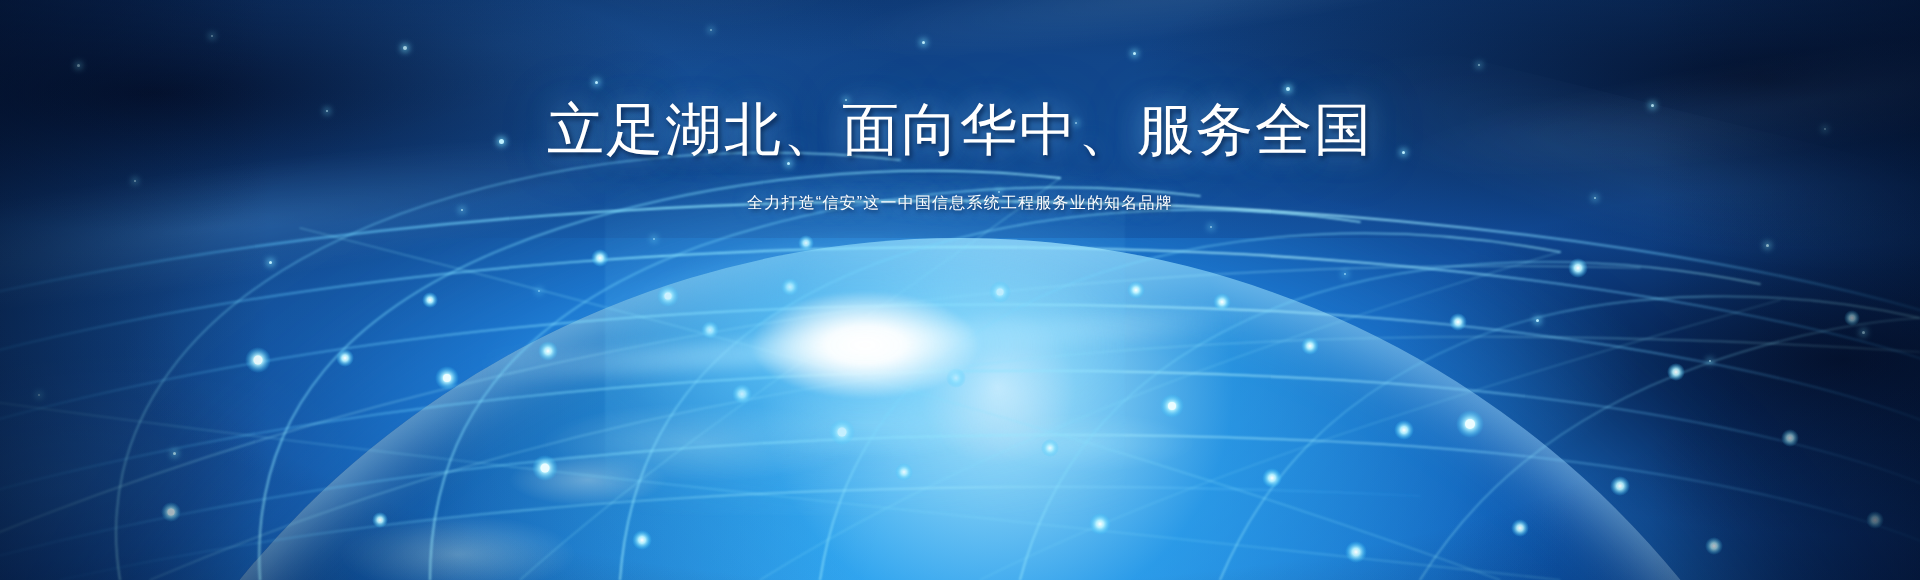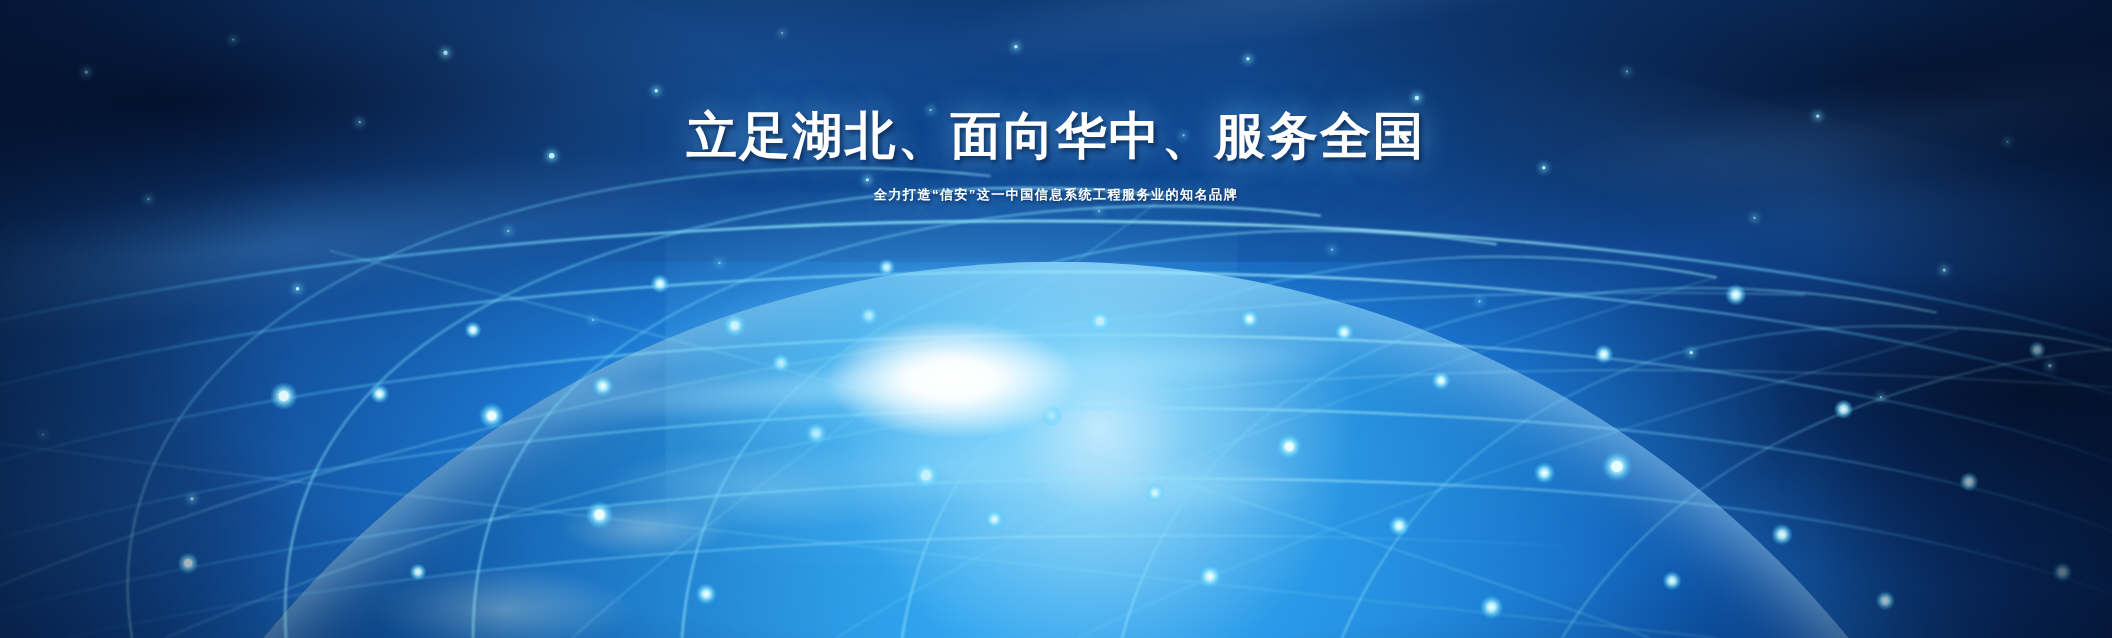--- a/index.html
+++ b/index.html
@@ -125,36 +125,36 @@
     box-shadow:0 0 6px 2px rgba(120,225,255,.85);
   }
 
   
   .copy{
     position:absolute; left:0; right:0; top:98px;
     text-align:center; z-index:40;
   }
   .headline{
     color:#ffffff;
-    font-size:46px;
+    font-size:57px;
     line-height:1.12;
-    font-weight:700;
+    font-weight:400;
     letter-spacing:2px;
     text-shadow:
       2px 3px 5px rgba(2,22,58,.72),
       0 0 26px rgba(140,215,255,.55),
       0 0 60px rgba(40,150,255,.38);
     white-space:nowrap;
   }
   .subline{
-    margin-top:19px;
+    margin-top:31px;
     color:#ffffff;
-    font-size:12px;
+    font-size:16px;
     letter-spacing:1.2px;
-    font-weight:700;
+    font-weight:400;
     text-shadow:
       1px 2px 4px rgba(2,22,58,.75),
       0 0 16px rgba(130,205,255,.5);
     white-space:nowrap;
   }
 </style>
 </head>
 <body>
 
 <div class="banner">

